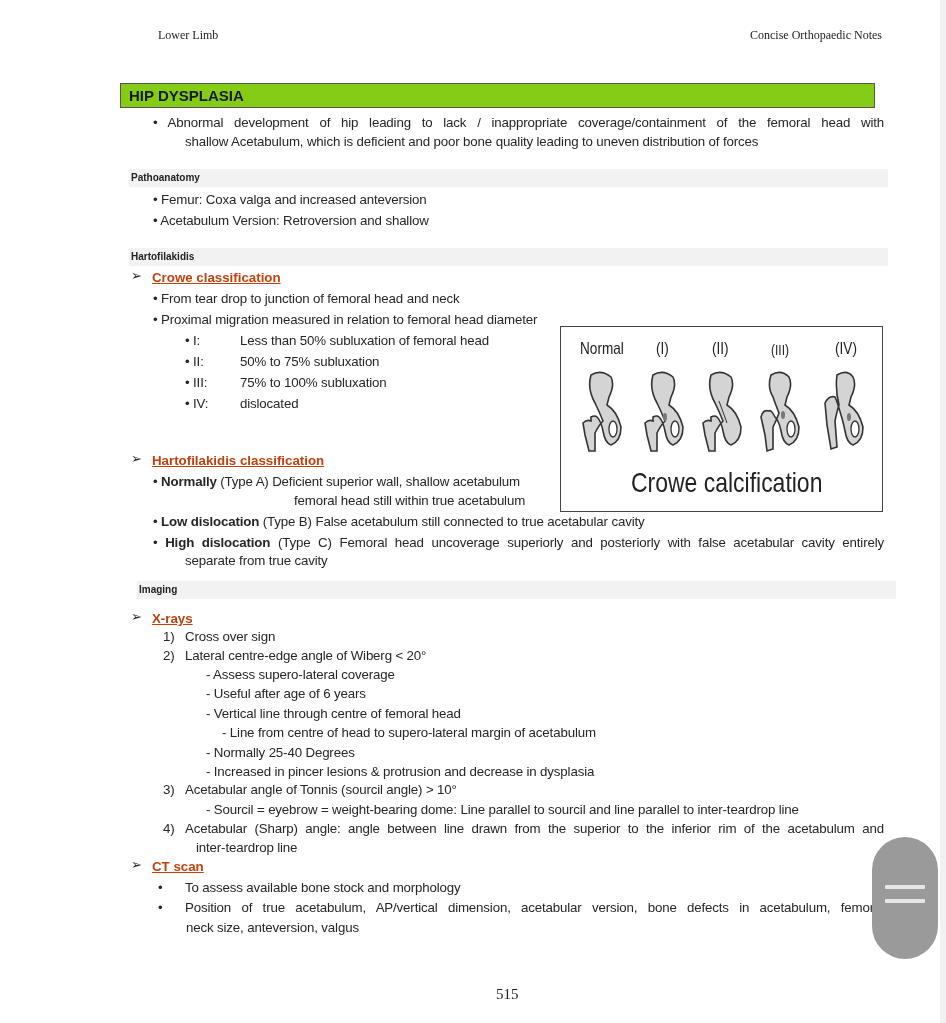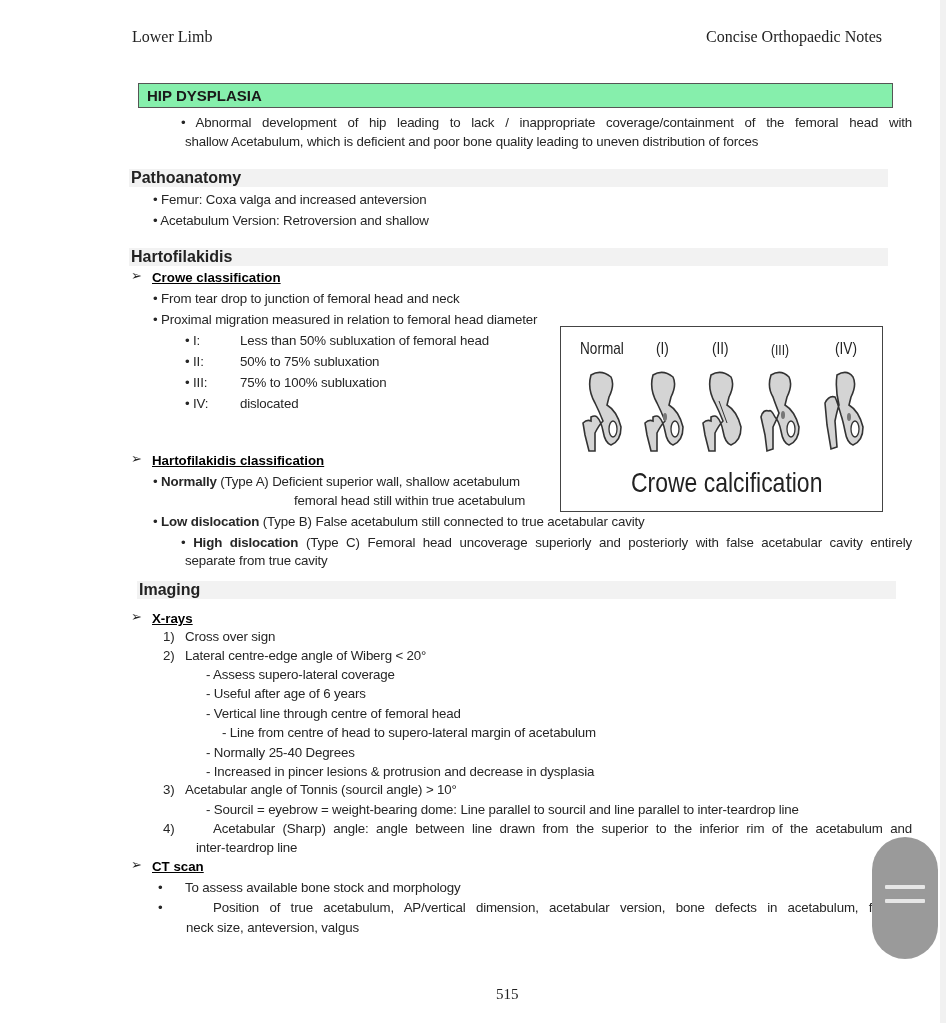--- a/index.html
+++ b/index.html
@@ -3,36 +3,36 @@
 <meta charset="utf-8">
 <style>
   html, body { margin:0; padding:0; }
   body {
     width:946px; height:1023px; overflow:hidden; position:relative;
     background:#ffffff;
     font-family:"Liberation Sans", "DejaVu Sans", sans-serif;
     color:#222;
   }
   .right-strip { position:absolute; left:940px; top:0; width:6px; height:1023px; background:#f1f1f1; }
-  .hdr { position:absolute; top:28px; font-family:"Liberation Serif", serif; font-size:16px; color:#222; }
+  .hdr { position:absolute; top:28px; font-family:"Liberation Serif", serif; font-size:12px; color:#222;margin-left:26px; }
   .hdr-left { left:132px; }
   .hdr-right { right:64px; }
   .title-box {
-    position:absolute; left:138px; top:83px; width:755px; height:25px;
-    background:#86efac; border:1.5px solid #555; box-sizing:border-box;
+    position:absolute; left:120px; top:83px; width:755px; height:25px;
+    background:#84cc16; border:1.5px solid #555; box-sizing:border-box;
     font-weight:bold; font-size:15px; line-height:23px; padding-left:8px; color:#1a1a1a;
   }
   .txt { position:absolute; font-size:13.3px; line-height:19px; color:#262626; white-space:nowrap; letter-spacing:-0.15px; }
-  .just { white-space:normal; text-align:justify; text-align-last:justify;margin-left:28px; }
+  .just { white-space:normal; text-align:justify; text-align-last:justify; }
   .sec {
     position:absolute; left:129px; width:757px; height:18px; background:#f2f2f2;
-    font-weight:bold; font-size:16px; line-height:18px; padding-left:2px; color:#222;
+    font-weight:bold; font-size:10px; line-height:18px; padding-left:2px; color:#222;
   }
   .arrow { position:absolute; font-size:13px; color:#222; }
-  .sub { position:absolute; font-size:13.3px; font-weight:bold; text-decoration:underline; color:#000000; line-height:19px; }
+  .sub { position:absolute; font-size:13.3px; font-weight:bold; text-decoration:underline; color:#c2410c; line-height:19px; }
   .b { font-weight:bold; }
   .fig {
     position:absolute; left:560px; top:326px; width:323px; height:186px;
     border:1.5px solid #444; box-sizing:border-box; background:#fff;
   }
   .fig-label { position:absolute; top:12px; font-size:17px; color:#222; transform:scaleX(0.8); transform-origin:left top; }
   .fig-caption { position:absolute; left:70px; top:140px; font-size:28px; color:#222; transform:scaleX(0.82); transform-origin:left top; white-space:nowrap; }
   .bone { position:absolute; top:44px; }
   .page-no { position:absolute; left:496px; top:986px; font-family:"Liberation Serif", serif; font-size:15px; color:#222; }
   .scroll-handle {

